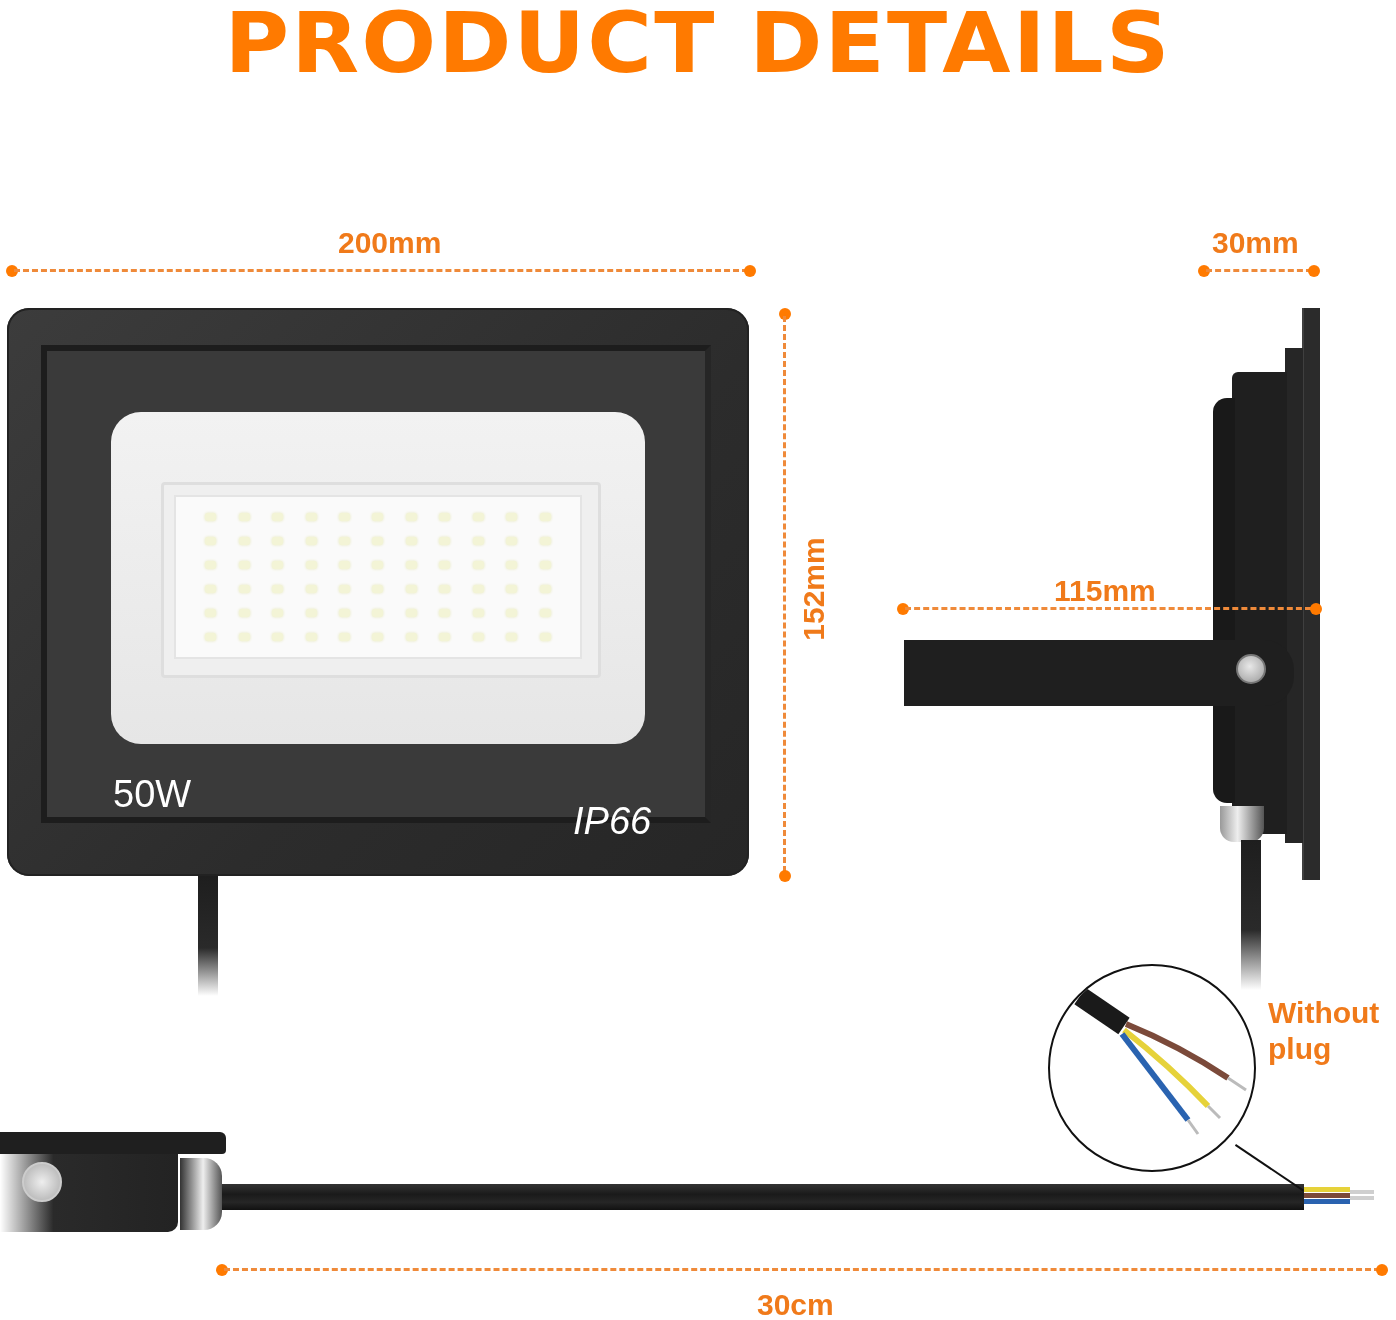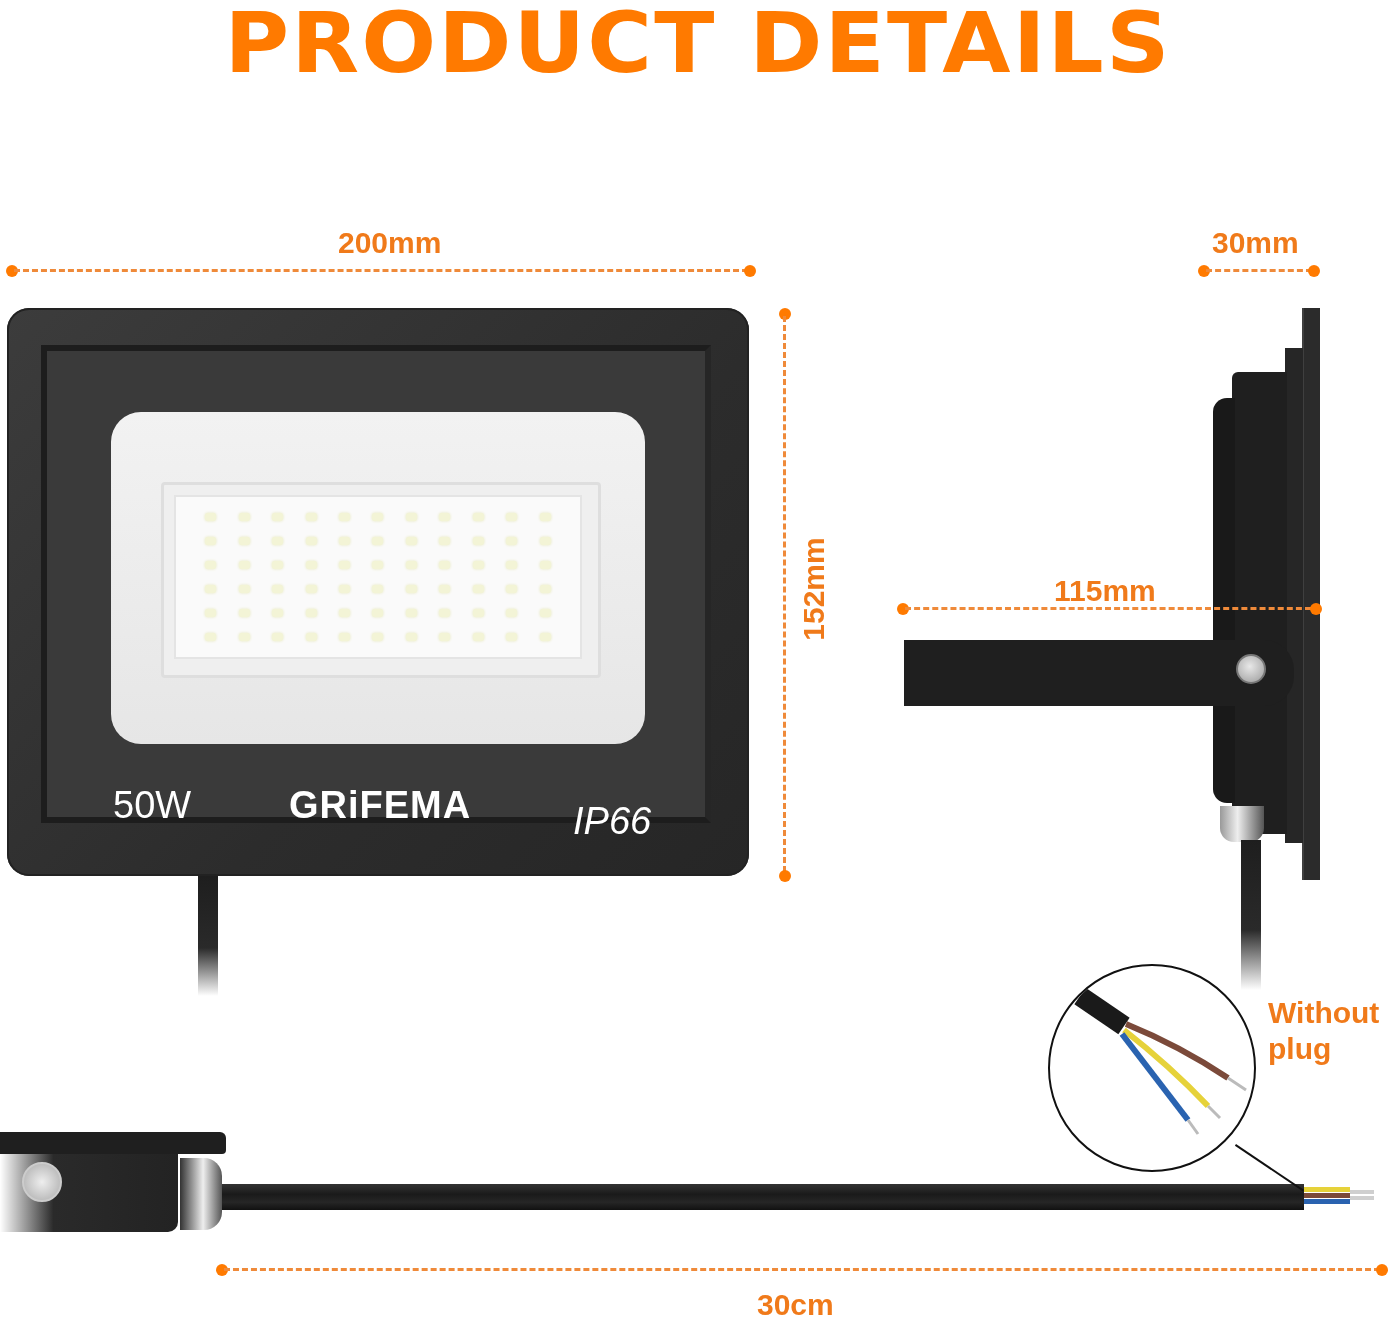--- a/index.html
+++ b/index.html
@@ -154,22 +154,21 @@
           <div class="led"></div>
           <div class="led"></div>
           <div class="led"></div>
           <div class="led"></div>
           <div class="led"></div>
           <div class="led"></div>
           <div class="led"></div>
         </div>
     </div>
   </div>
-  <div class="abs front-text" style="left:106px; top:476px;">50W</div>
-  <div class="abs brand" style="left:282px; top:476px;">GRiFEMA</div>
+  <div class="abs front-text" style="left:106px; top:465px;">50W</div>
   <div class="abs front-text" style="left:566px; top:492px;font-style:italic;">IP66</div>
 </div>
 <div class="abs front-cable"></div>
 
 <div class="abs dim-label" style="left:1212px; top:226px;">30mm</div>
 <div class="abs dot" style="left:1198px; top:265px;"></div>
 <div class="abs hline" style="left:1206px; top:269px; width:106px;"></div>
 <div class="abs dot" style="left:1308px; top:265px;"></div>
 
 <div class="abs side-plate"></div>

